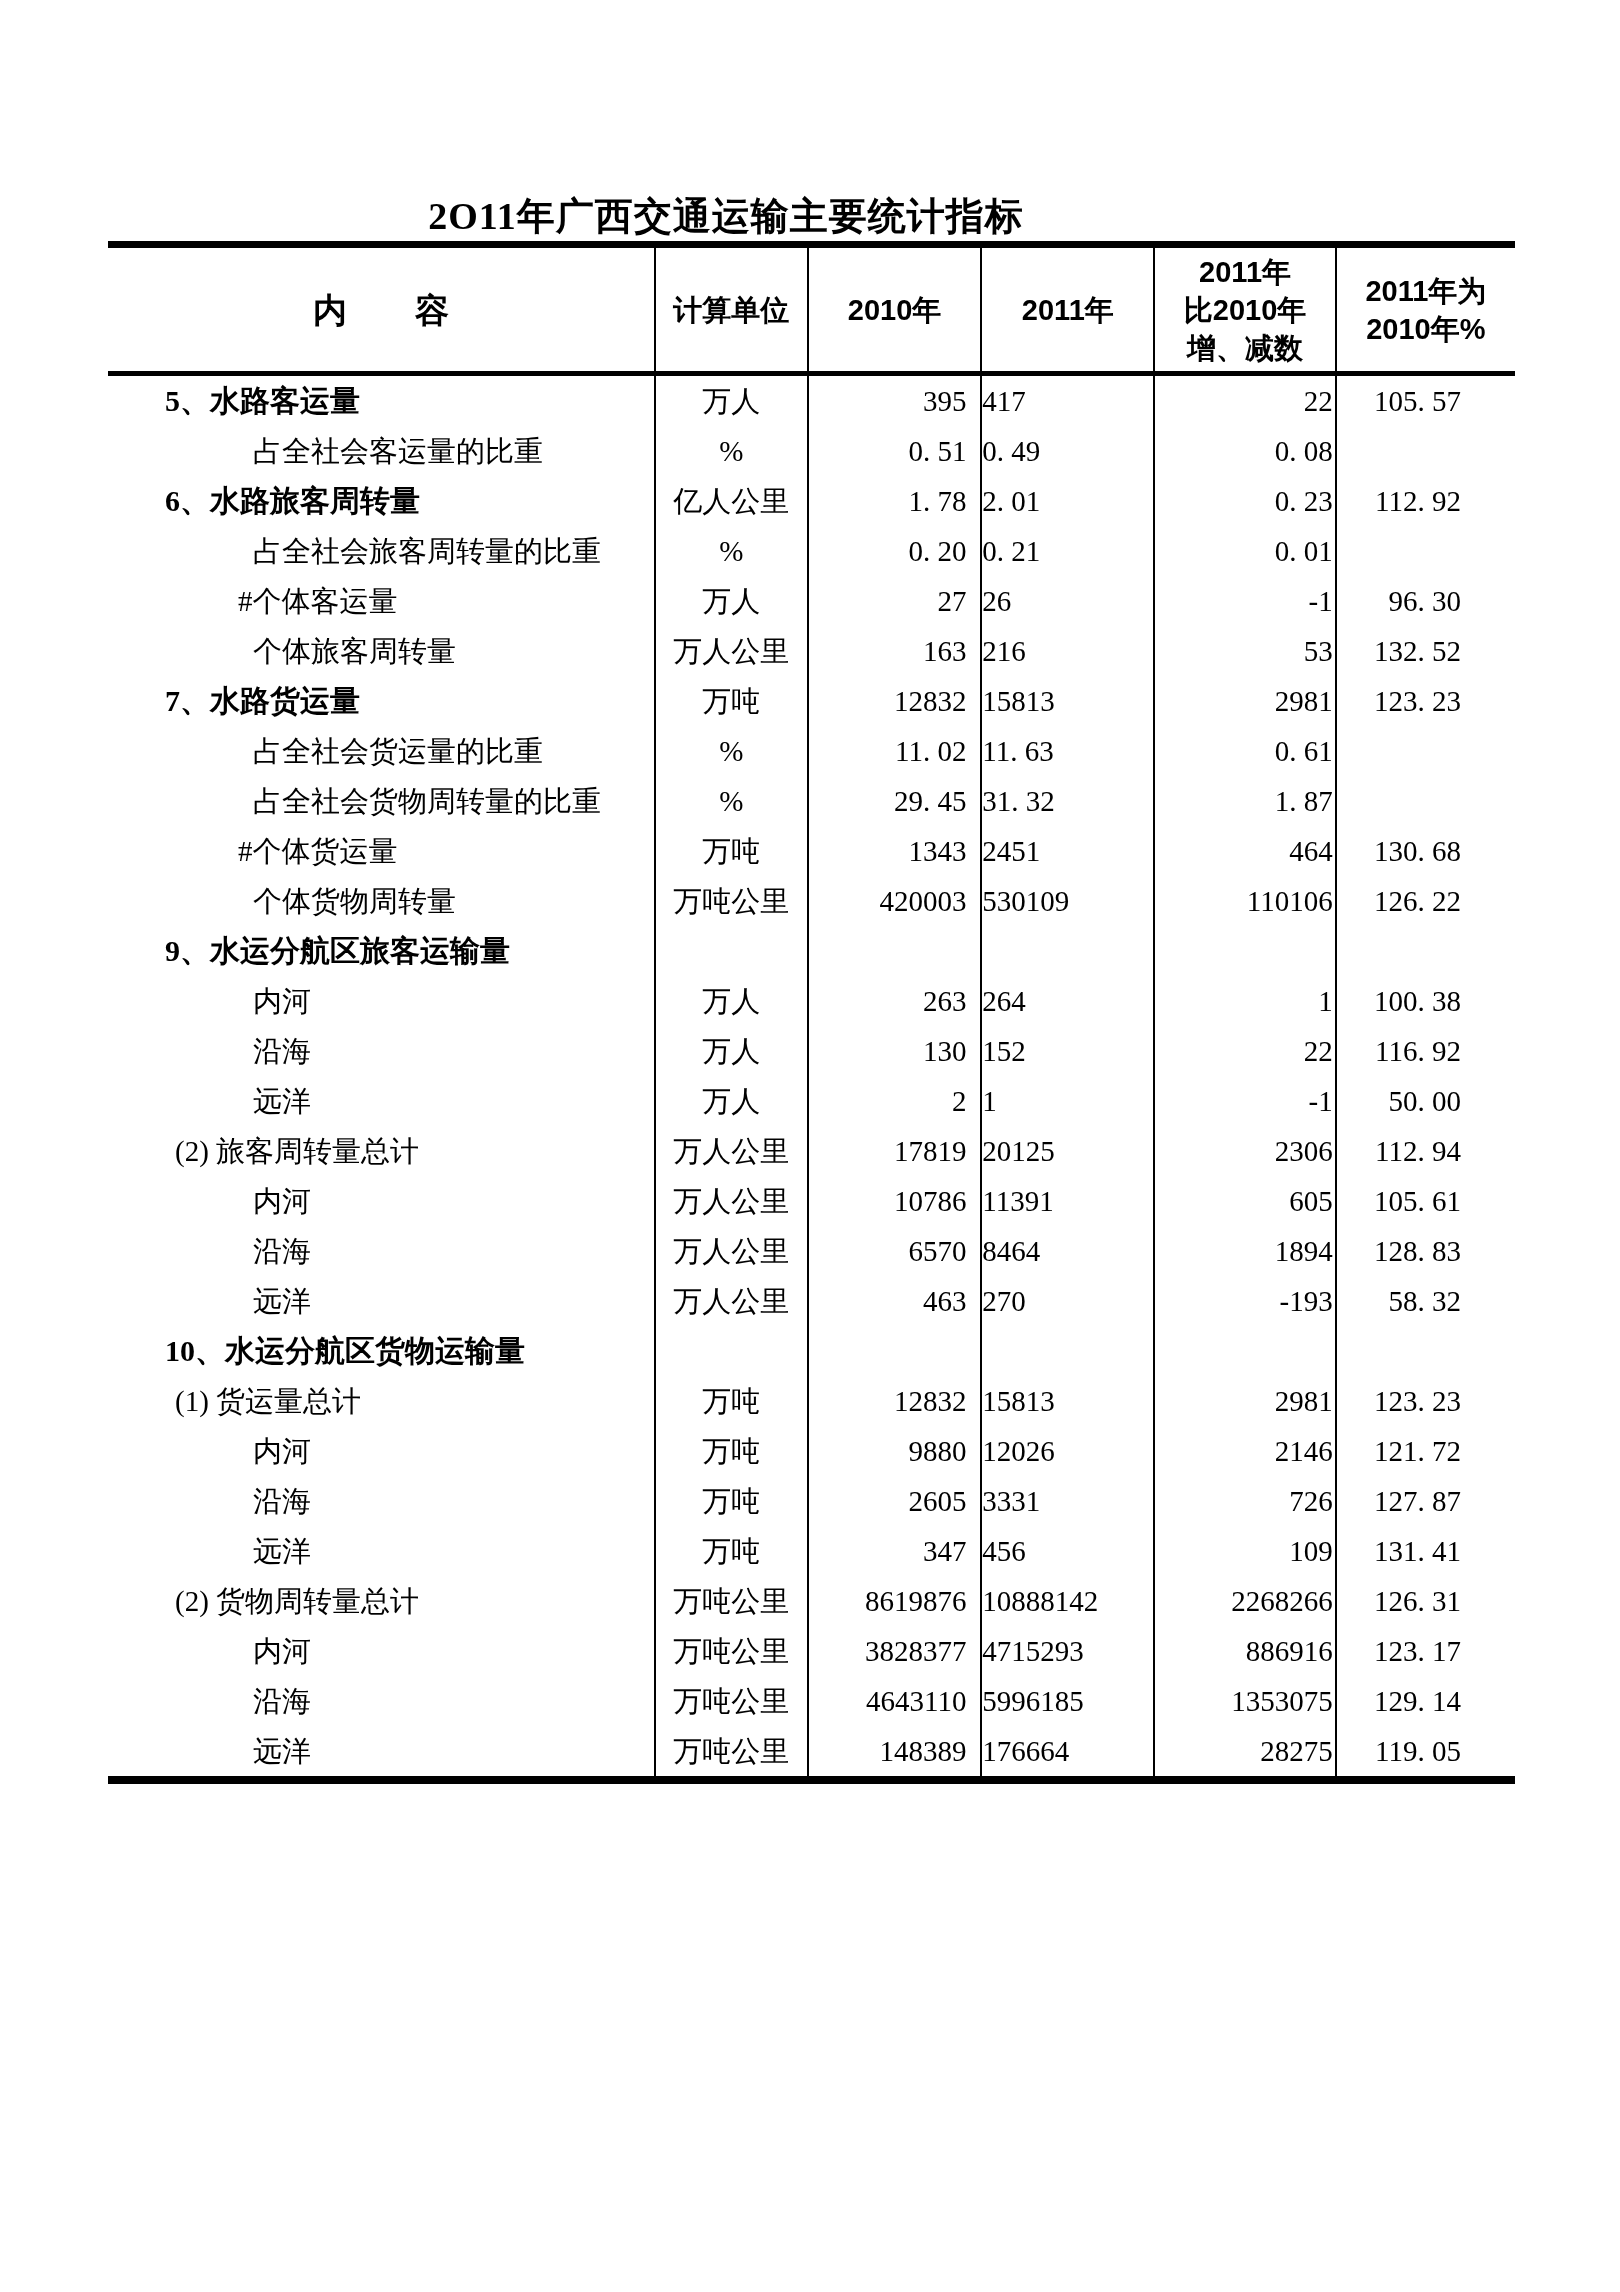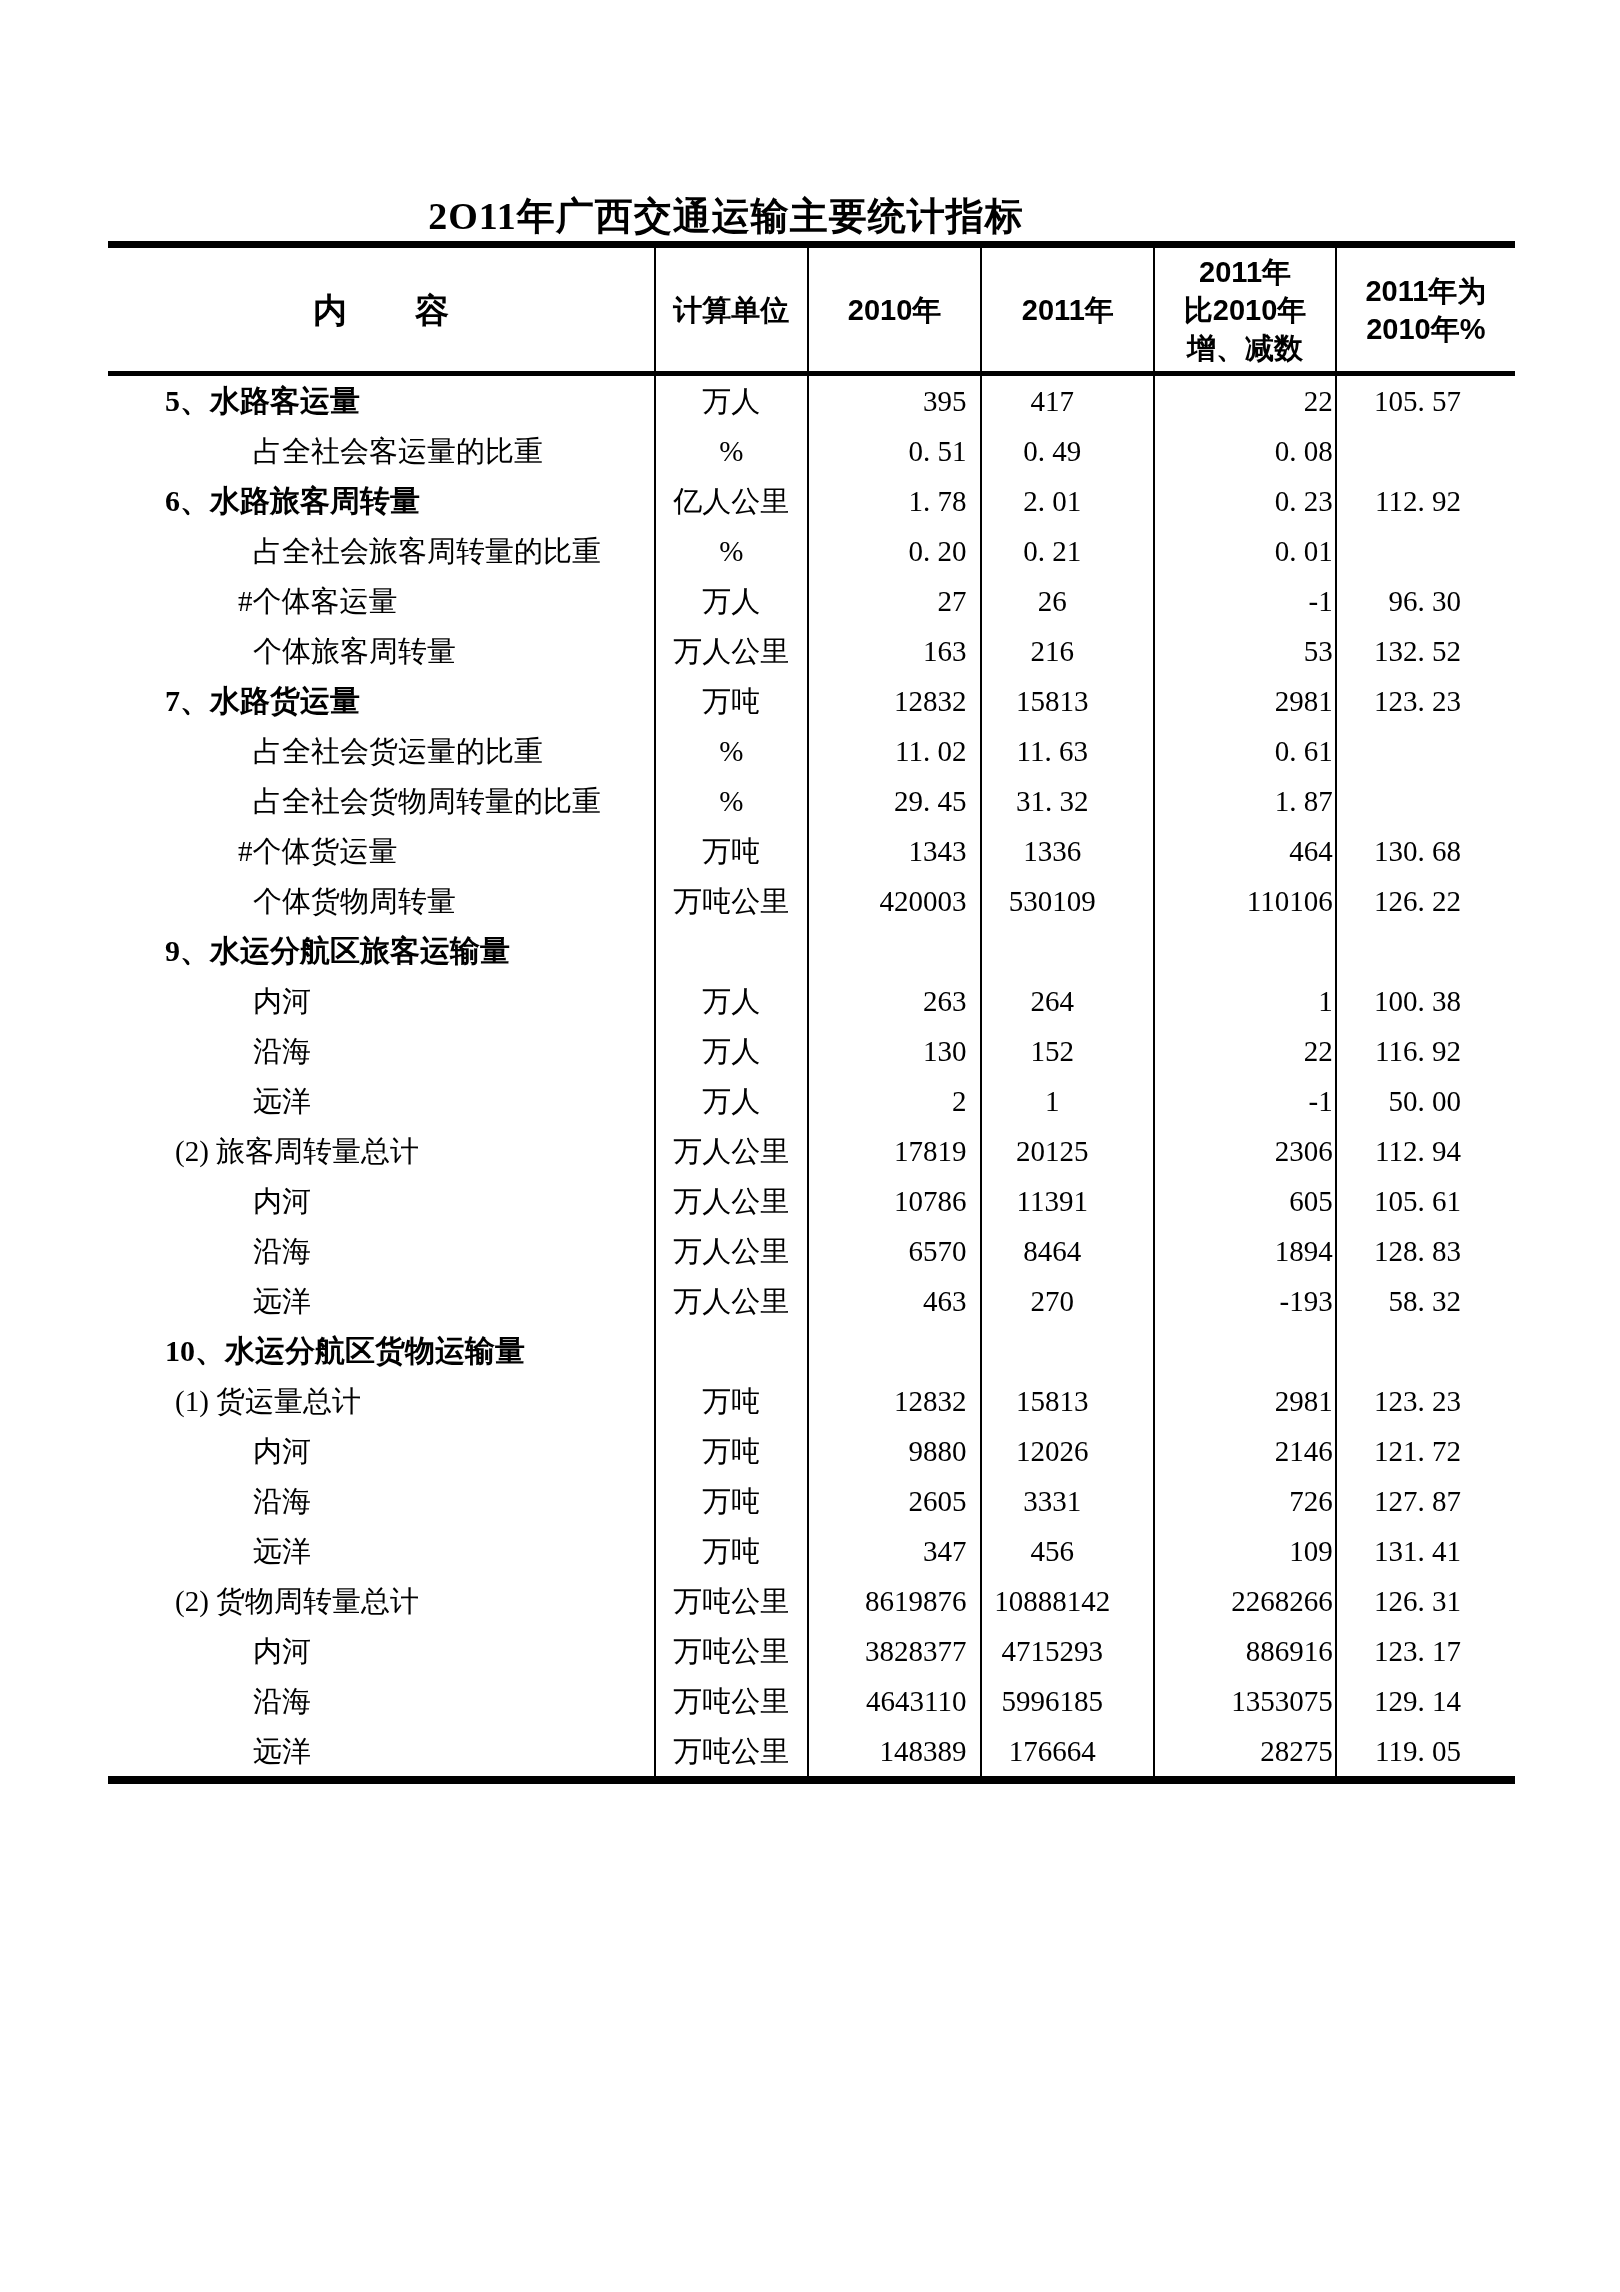--- a/index.html
+++ b/index.html
@@ -65,21 +65,21 @@
     font-size: 29px;
     line-height: 50px;
     vertical-align: middle;
     white-space: nowrap;
     padding: 0;
   }
   .vline { border-left: 2.9px solid #000; }
   td.c-content { text-align: left; }
   td.c-unit    { text-align: center; }
   td.c-2010    { text-align: right; padding-right: 13.7px; }
-  td.c-2011    { text-align: center; padding-right: 31px; }
+  td.c-2011    { text-align: left; padding-right: 31px; }
   td.c-diff    { text-align: right; padding-right: 2px; }
   td.c-pct     { text-align: right; padding-right: 54px; }
   td.ind0 { padding-left: 57px; }
   td.ind1 { padding-left: 67px; }
   td.ind2 { padding-left: 130px; }
   td.ind3 { padding-left: 145px; }
   td.row-bold { font-weight: bold; font-size: 30px; }
 </style>
 </head>
 <body>
@@ -179,21 +179,21 @@
           <td class="c-unit vline">%</td>
           <td class="c-2010 vline">29. 45</td>
           <td class="c-2011 vline">31. 32</td>
           <td class="c-diff vline">1. 87</td>
           <td class="c-pct vline"></td>
         </tr>
         <tr>
           <td class="c-content ind2">#个体货运量</td>
           <td class="c-unit vline">万吨</td>
           <td class="c-2010 vline">1343</td>
-          <td class="c-2011 vline">1336</td>
+          <td class="c-2011 vline">2451</td>
           <td class="c-diff vline">464</td>
           <td class="c-pct vline">130. 68</td>
         </tr>
         <tr>
           <td class="c-content ind3">个体货物周转量</td>
           <td class="c-unit vline">万吨公里</td>
           <td class="c-2010 vline">420003</td>
           <td class="c-2011 vline">530109</td>
           <td class="c-diff vline">110106</td>
           <td class="c-pct vline">126. 22</td>

